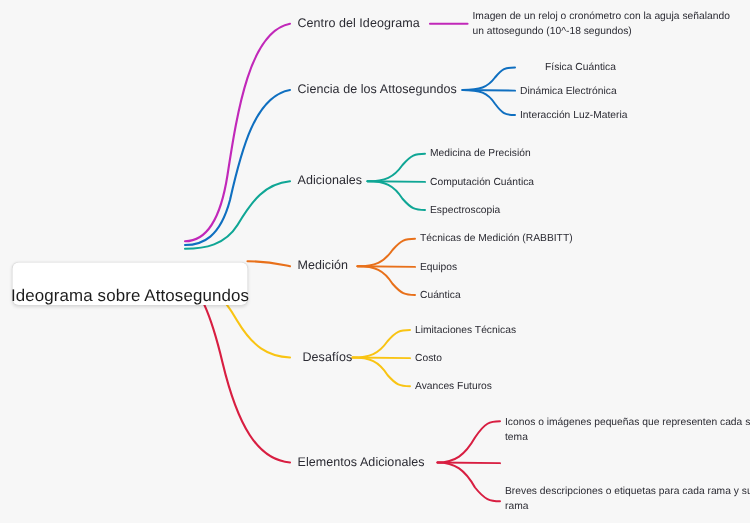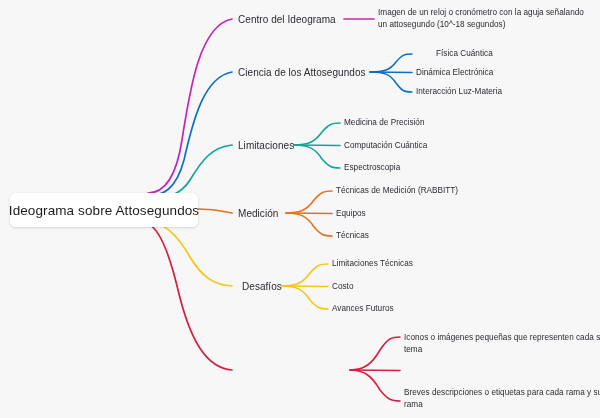--- a/index.html
+++ b/index.html
@@ -107,44 +107,45 @@
     <path d="M 282 286 L 328 286.5" fill="none" stroke="#f9c413" stroke-width="1.6" stroke-linecap="round"></path>
     <path d="M 282 286 C 296 286, 303 289, 310 300 C 317 308, 320 309, 328 309" fill="none" stroke="#f9c413" stroke-width="1.6" stroke-linecap="round"></path>
 
     <path d="M 350 370 C 364 370, 372 364, 380 350 C 388 338, 392 337, 400 337" fill="none" stroke="#d81e41" stroke-width="1.6" stroke-linecap="round"></path>
     <path d="M 350 370 L 400 370.5" fill="none" stroke="#d81e41" stroke-width="1.6" stroke-linecap="round"></path>
     <path d="M 350 370 C 364 370, 372 376, 380 390 C 388 400, 392 401, 400 401" fill="none" stroke="#d81e41" stroke-width="1.6" stroke-linecap="round"></path>
   </svg>
 
   <div id="label-layer">
 
-    <div class="root-node" style="left:10px; top:193px; width:188px; height:34px;">
+    <div class="root-node" style="left:10px; top:210px; width:188px; height:34px;align-items:flex-end;">
       <span class="root-node-label">Ideograma sobre Attosegundos</span>
     </div>
 
     <div class="branch-label" style="left:238px; top:19px;">Centro del Ideograma</div>
     <div class="leaf-label wrap" style="left:378px; top:19px;">Imagen de un reloj o cronómetro con la aguja señalando un attosegundo (10^-18 segundos)</div>
 
     <div class="branch-label" style="left:238px; top:72px;">Ciencia de los Attosegundos</div>
     <div class="leaf-label nowrap" style="left:416px; top:54px;padding-left:20px;">Física Cuántica</div>
     <div class="leaf-label nowrap" style="left:416px; top:73px;">Dinámica Electrónica</div>
     <div class="leaf-label nowrap" style="left:416px; top:92px;">Interacción Luz-Materia</div>
 
-    <div class="branch-label" style="left:238px; top:145px;">Limitaciones</div>
+    <div class="branch-label" style="left:238px; top:145px;">Adicionales</div>
     <div class="leaf-label nowrap" style="left:344px; top:123px;">Medicina de Precisión</div>
     <div class="leaf-label nowrap" style="left:344px; top:146px;">Computación Cuántica</div>
     <div class="leaf-label nowrap" style="left:344px; top:168px;">Espectroscopia</div>
 
     <div class="branch-label" style="left:238px; top:213px;">Medición</div>
     <div class="leaf-label nowrap" style="left:336px; top:191px;">Técnicas de Medición (RABBITT)</div>
     <div class="leaf-label nowrap" style="left:336px; top:214px;">Equipos</div>
-    <div class="leaf-label nowrap" style="left:336px; top:236px;">Técnicas</div>
+    <div class="leaf-label nowrap" style="left:336px; top:236px;">Cuántica</div>
 
     <div class="branch-label" style="left:242px; top:286px;">Desafíos</div>
     <div class="leaf-label nowrap" style="left:332px; top:264px;">Limitaciones Técnicas</div>
     <div class="leaf-label nowrap" style="left:332px; top:287px;">Costo</div>
     <div class="leaf-label nowrap" style="left:332px; top:309px;">Avances Futuros</div>
 
+    <div class="branch-label" style="left:238px; top:370px;">Elementos Adicionales</div>
     <div class="leaf-label wrap" style="left:404px; top:344px;">Iconos o imágenes pequeñas que representen cada sub-tema</div>
     <div class="leaf-label wrap" style="left:404px; top:399px;">Breves descripciones o etiquetas para cada rama y sub-rama</div>
 
   </div>
 </div>
 
 </body></html>

